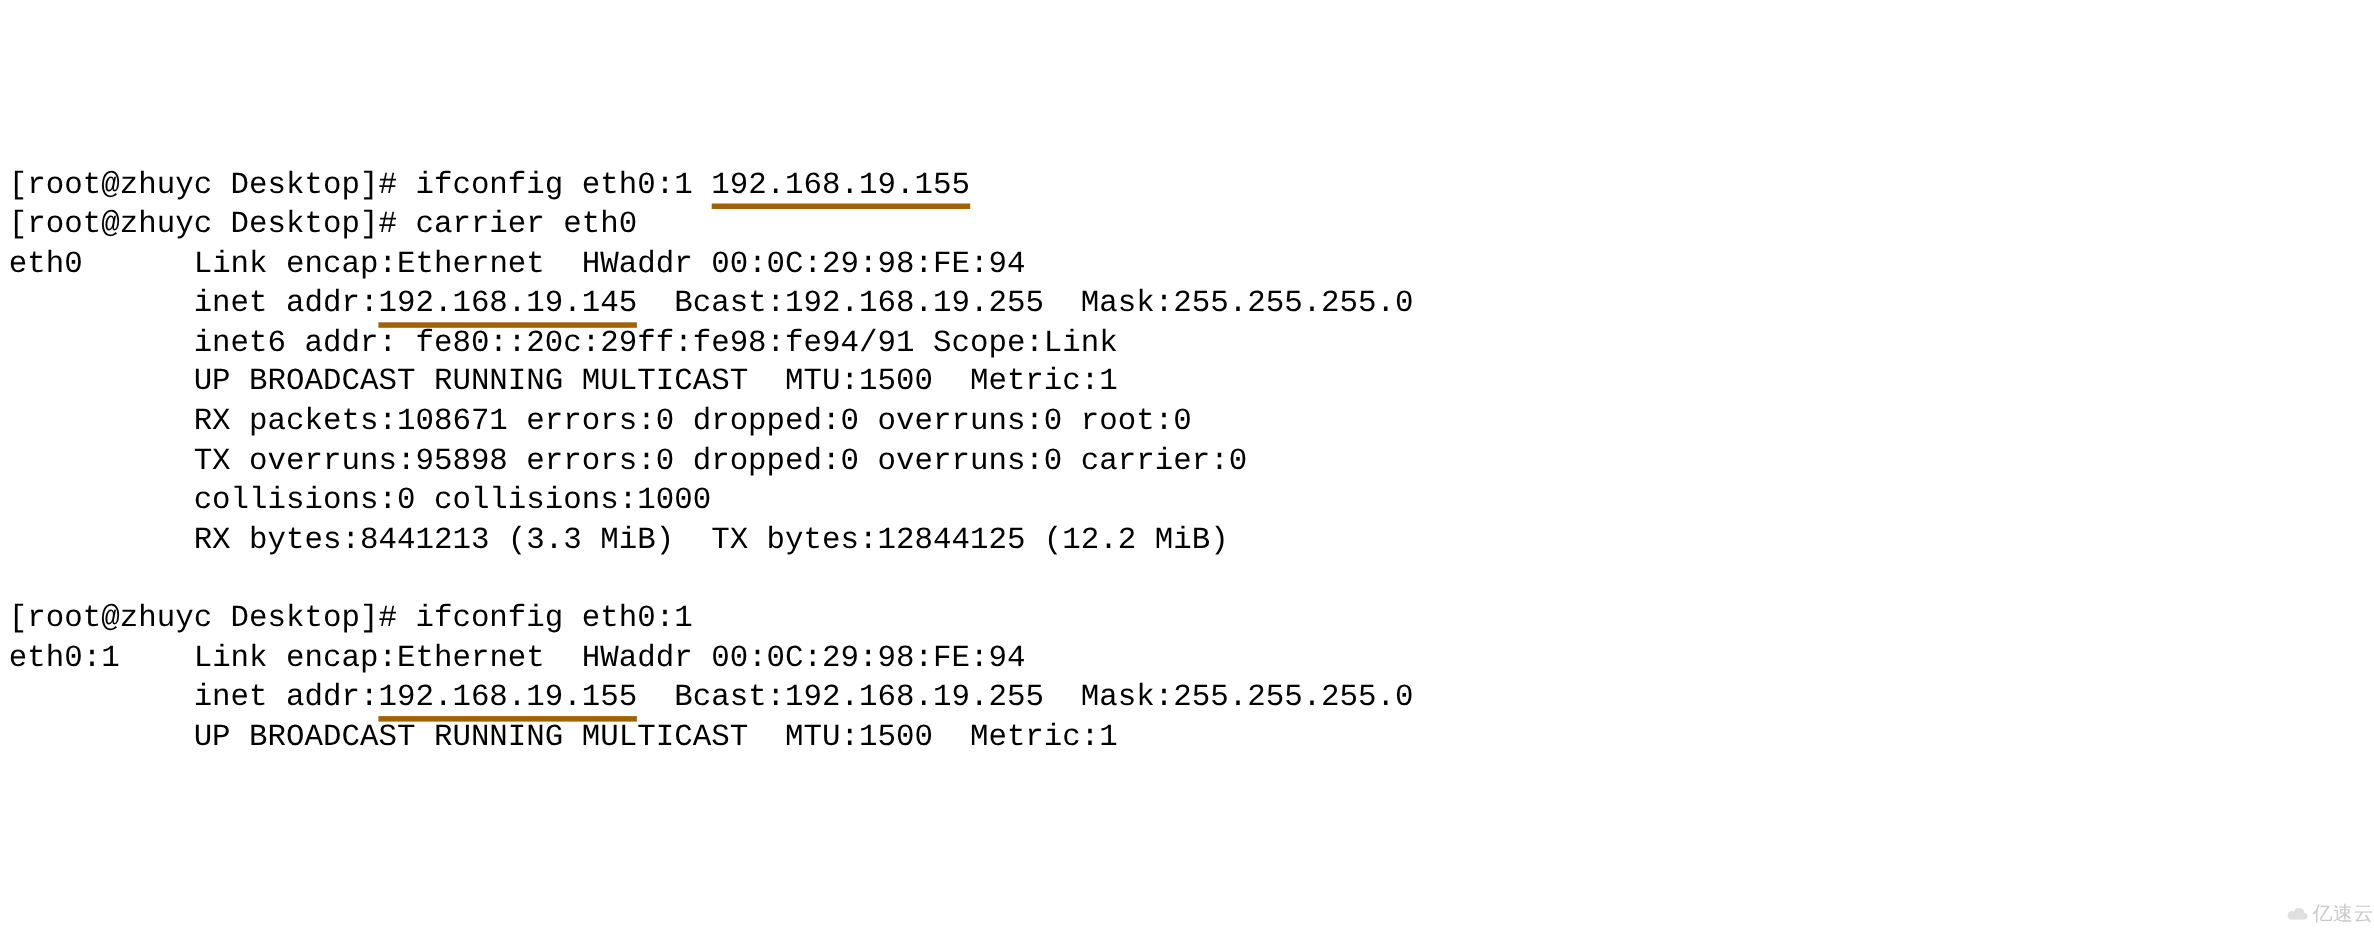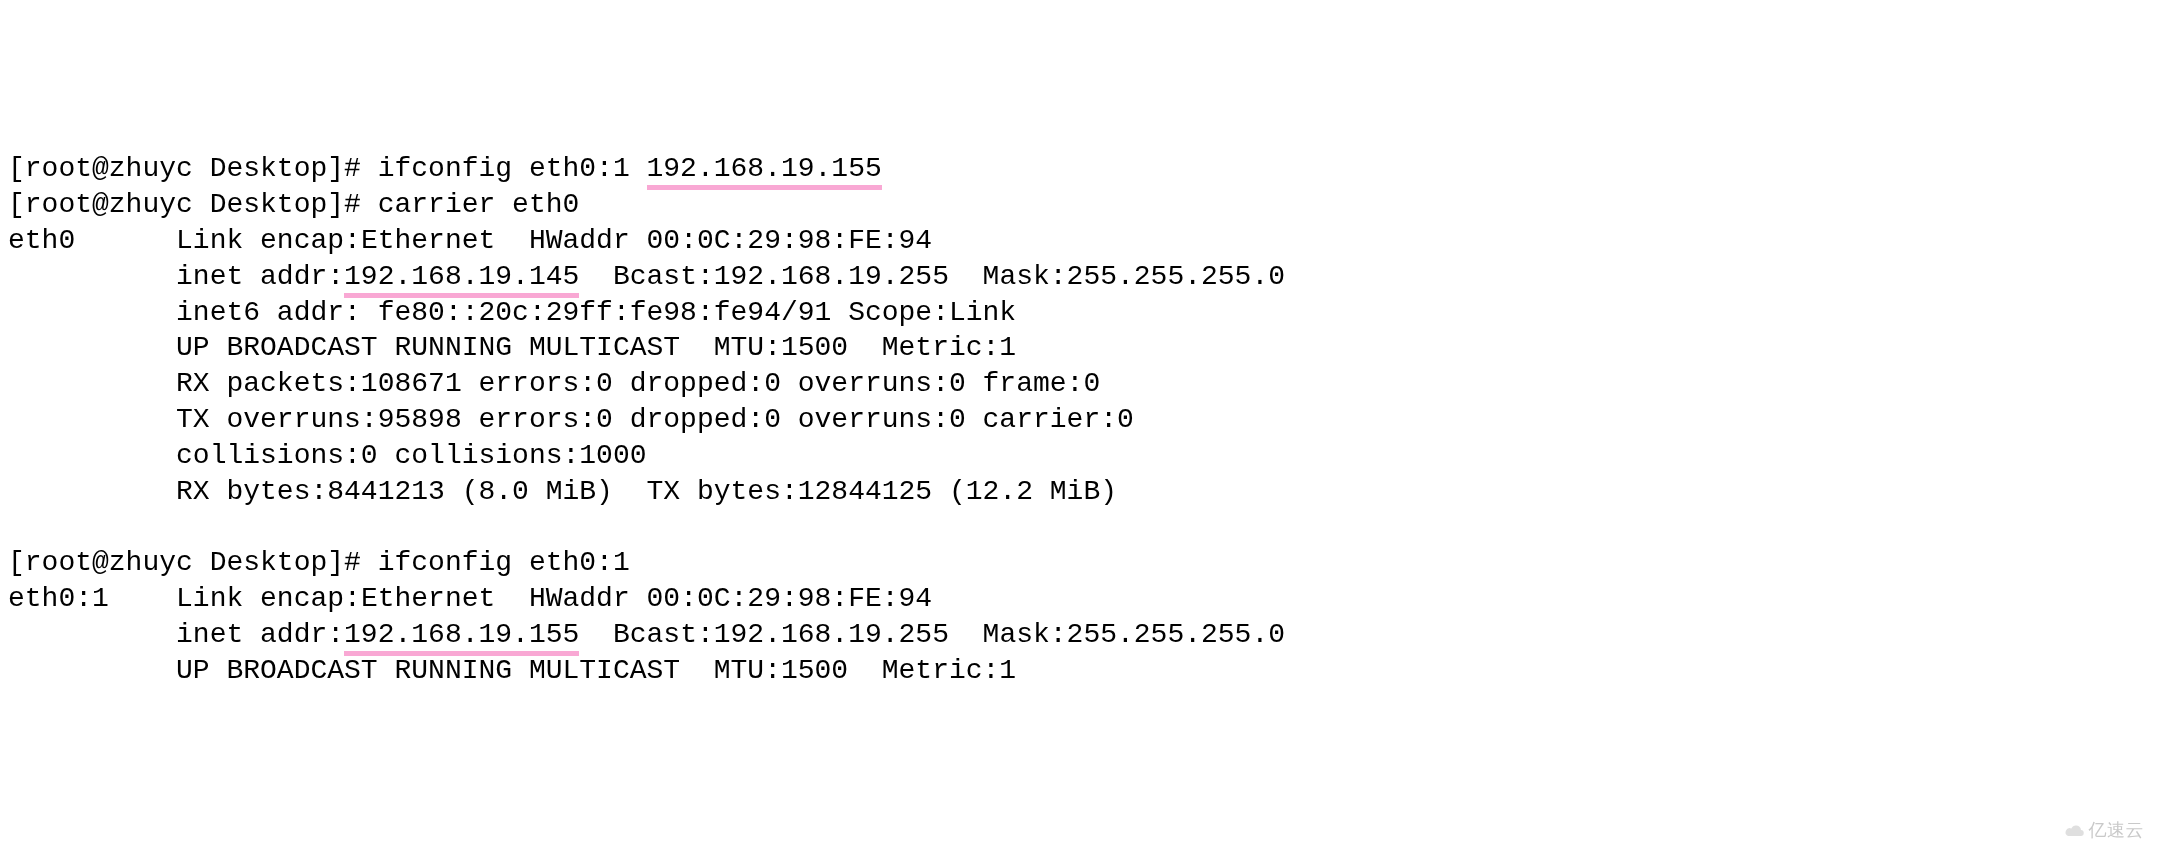--- a/index.html
+++ b/index.html
@@ -6,49 +6,49 @@
     margin: 0;
     padding: 8px;
     background: #ffffff;
     font-family: "Courier New", Courier, monospace;
     font-size: 28px;
     line-height: 1.28;
     white-space: pre;
     color: #000000;
   }
   .ul-red {
-    border-bottom: 5px solid #f9a8d4;
+    border-bottom: 5px solid #a16207;
     padding-bottom: 1px;
   }
   .watermark {
     position: fixed;
-    right: 14px;
+    right: 0;
     bottom: 6px;
     font-family: Liberation Sans, sans-serif;
     font-size: 18px;
     color: #c9c9c9;
     letter-spacing: 0.5px;
   }
   .watermark svg { vertical-align: middle; margin-right: 3px; }
 </style>
 </head>
 <body>
 
 
 
 <div><span>[root@zhuyc Desktop]# </span><span>ifconfig eth0:1 </span><span class="ul-red">192.168.19.155</span>
 <span>[root@zhuyc Desktop]# </span><span>carrier eth0</span>
 <span>eth0</span><span>      </span><span>Link encap:Ethernet  HWaddr 00:0C:29:98:FE:94</span>
 <span>          </span><span>inet addr:</span><span class="ul-red">192.168.19.145</span><span>  Bcast:192.168.19.255  Mask:255.255.255.0</span>
 <span>          </span><span>inet6 addr: fe80::20c:29ff:fe98:fe94/91 Scope:Link</span>
 <span>          </span><span>UP BROADCAST RUNNING MULTICAST  MTU:1500  Metric:1</span>
-<span>          </span><span>RX packets:108671 errors:0 dropped:0 overruns:0 frame:0</span>
+<span>          </span><span>RX packets:108671 errors:0 dropped:0 overruns:0 root:0</span>
 <span>          </span><span>TX overruns:95898 errors:0 dropped:0 overruns:0 carrier:0</span>
 <span>          </span><span>collisions:0 collisions:1000</span>
-<span>          </span><span>RX bytes:8441213 (8.0 MiB)  TX bytes:12844125 (12.2 MiB)</span>
+<span>          </span><span>RX bytes:8441213 (3.3 MiB)  TX bytes:12844125 (12.2 MiB)</span>
 
 <span>[root@zhuyc Desktop]# </span><span>ifconfig eth0:1</span>
 <span>eth0:1</span>    <span>Link encap:Ethernet  HWaddr 00:0C:29:98:FE:94</span>
 <span>          </span><span>inet addr:</span><span class="ul-red">192.168.19.155</span><span>  Bcast:192.168.19.255  Mask:255.255.255.0</span>
 <span>          </span><span>UP BROADCAST RUNNING MULTICAST  MTU:1500  Metric:1</span></div>
 
 <div class="watermark">
   <svg width="22" height="16" viewBox="0 0 22 16">
       <path fill="#c9c9c9" d="M17 7a5 5 0 00-9.6-1.4A4 4 0 004 13h12.5a3 3 0 00.5-6z" opacity="0.6"></path>
     </svg><span>亿速云</span>

